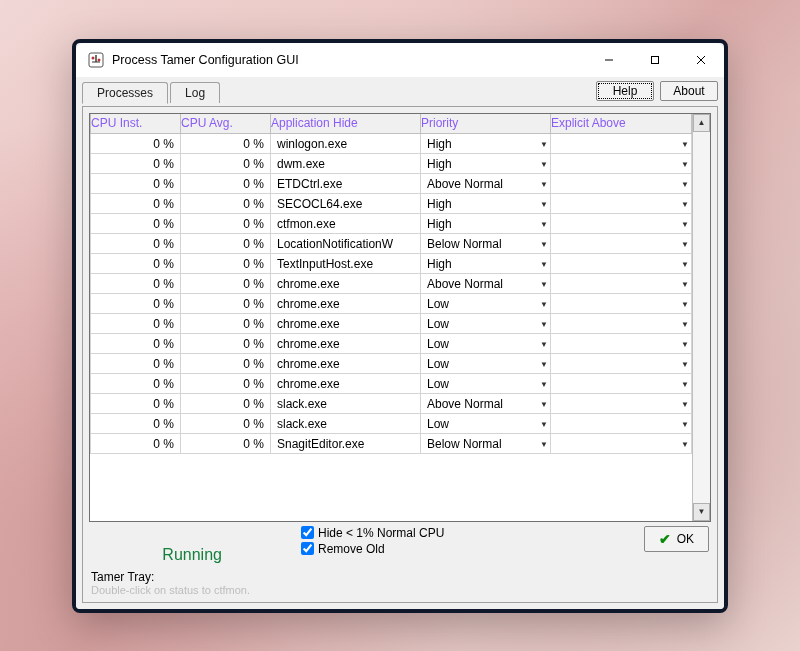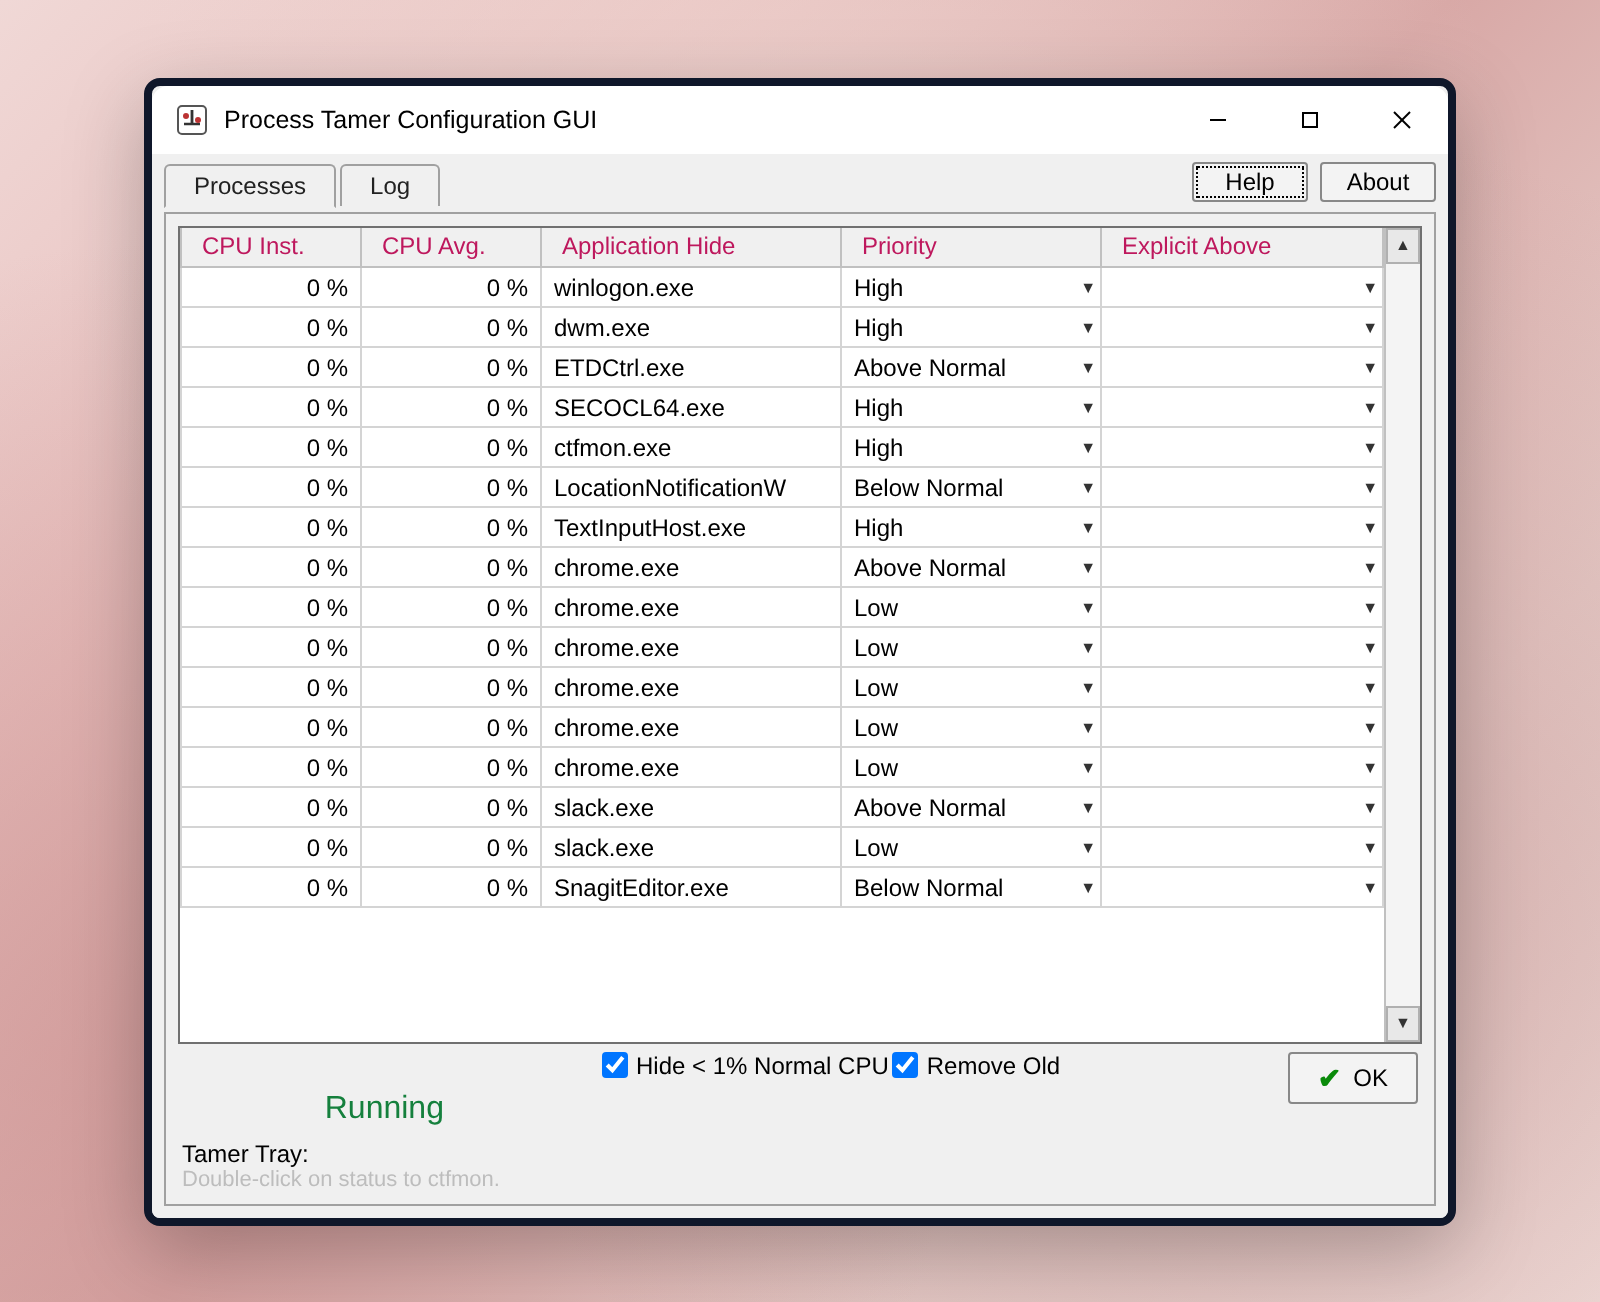--- a/index.html
+++ b/index.html
@@ -139,24 +139,24 @@
     border-collapse: collapse;
     width: 100%;
     font-size: 12px;
     table-layout: fixed;
   }
   table.process-grid th {
     background: #f0f0f0;
     border: 1px solid #c0c0c0;
     border-top: none;
     font-weight: normal;
-    padding: 2px 10px;
+    padding: 2px 0;
     text-align: left;
     height: 20px;
-    color: #be185d;
+    color: #8b5cf6;
   }
   table.process-grid td {
     border: 1px solid #d4d4d4;
     padding: 2px 6px;
     height: 20px;
     white-space: nowrap;
     overflow: hidden;
     color: #000;
   }
   col.c-inst { width: 90px; }
@@ -197,21 +197,21 @@
     display: flex;
     align-items: flex-start;
     padding: 4px 2px 0 2px;
     gap: 10px;
   }
   .footer-left { min-width: 200px; }
   .ft-row1 { display: flex; gap: 8px; align-items:center; }
   .ft-label { font-size: 12px; color: #000; margin-top: 44px; }
   .ft-status { font-size: 16px; color: #15803d; }
   .ft-hint { font-size: 11px; color: #bdbdbd; }
-  .footer-mid { display: flex; flex-direction: row; gap: 2px; }
+  .footer-mid { display: flex; flex-direction: column; gap: 2px; }
   .chk { display: flex; align-items: center; gap: 4px; font-size: 12px; color:#000; }
   .chk input { margin: 0; }
   .footer-right { margin-left: auto; }
   .ok-btn {
     border: 1px solid #888;
     background: #f3f3f3;
     padding: 4px 14px;
     font-size: 12px;
     border-radius: 2px;
     display: flex; align-items: center; gap: 6px;

